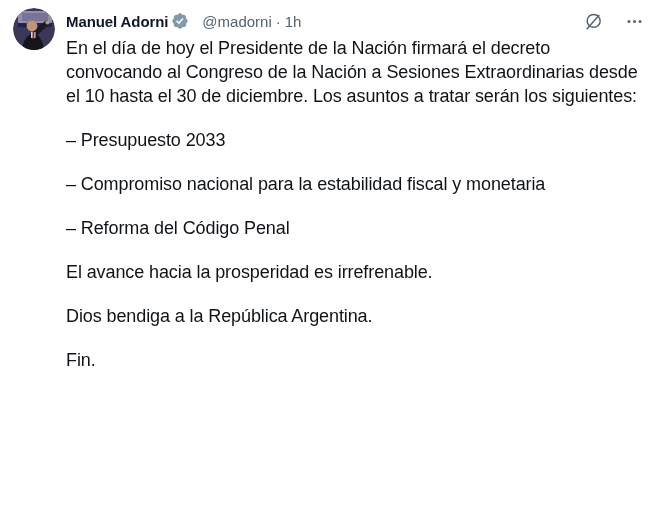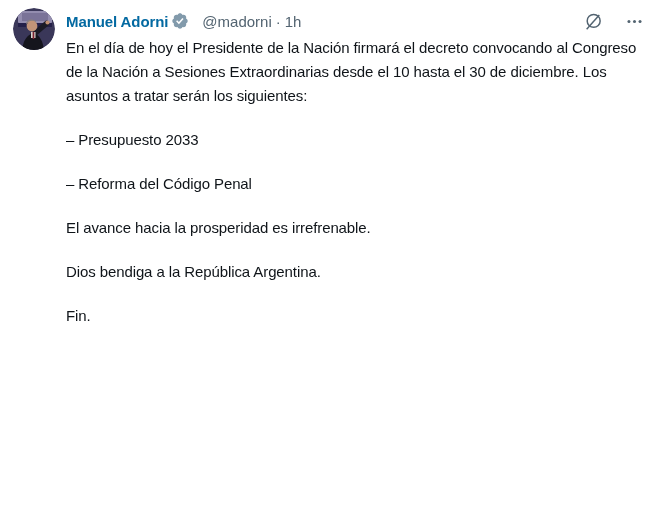--- a/index.html
+++ b/index.html
@@ -33,21 +33,21 @@
   .header-row {
     display: flex;
     align-items: center;
     height: 22px;
     margin-top: 2px;
     white-space: nowrap;
   }
   .author-name {
     font-weight: 700;
     font-size: 15px;
-    color: #0369a1;
+    color: #0f172a;
     letter-spacing: -0.1px;
     cursor: pointer;
   }
   .badge {
     margin-left: 3px;
     display: inline-flex;
     align-items: center;
   }
   .handle, .sep, .time {
     font-size: 15px;
@@ -66,21 +66,21 @@
     display: inline-flex;
     align-items: center;
     justify-content: center;
     height: 22px;
   }
   .body-text {
     margin-top: 4px;
     padding-bottom: 6px;
   }
   .body-text p {
-    font-size: 15px;
+    font-size: 18px;
     line-height: 24px;
     color: #0f1419;
     letter-spacing: -0.1px;
     margin: 0 0 20px 0;
     max-width: 572px;
   }
   .body-text p:last-child { margin-bottom: 12px; }
 </style>
 </head>
 <body>
@@ -136,19 +136,20 @@
             <circle cx="12" cy="12" r="1.9"></circle>
             <circle cx="19" cy="12" r="1.9"></circle>
           </g>
         </svg>
       </button>
     </div>
 
     <div class="body-text">
       <p>En el día de hoy el Presidente de la Nación firmará el decreto convocando al Congreso de la Nación a Sesiones Extraordinarias desde el 10 hasta el 30 de diciembre. Los asuntos a tratar serán los siguientes:</p>
       <p>– Presupuesto 2033</p>
+      <p>– Compromiso nacional para la estabilidad fiscal y monetaria</p>
       <p>– Reforma del Código Penal</p>
       <p>El avance hacia la prosperidad es irrefrenable.</p>
       <p>Dios bendiga a la República Argentina.</p>
       <p>Fin.</p>
     </div>
   </div>
 </div>
 
 </body></html>

